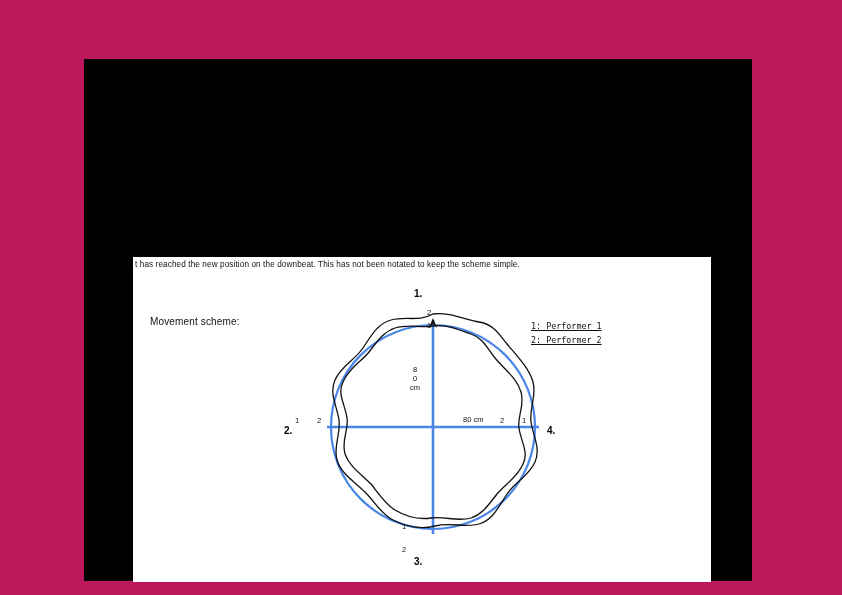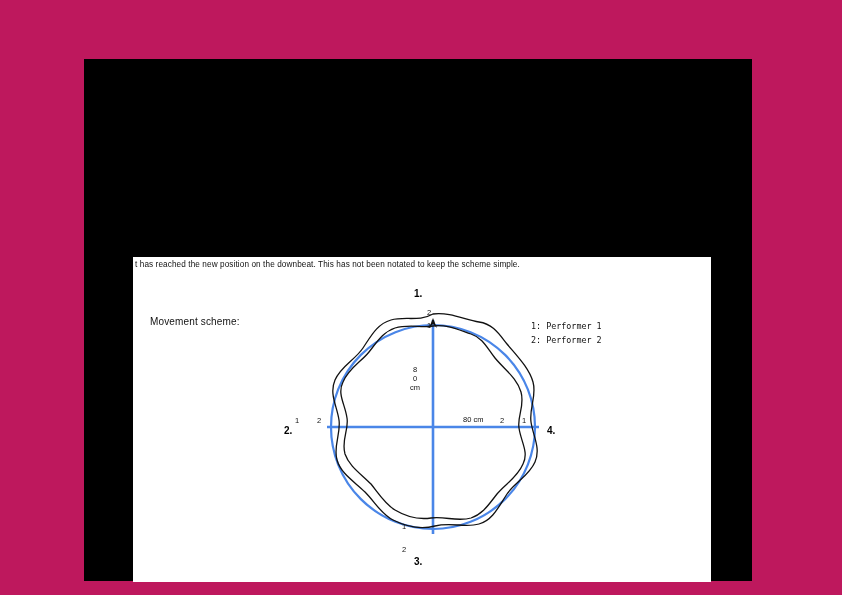--- a/index.html
+++ b/index.html
@@ -57,21 +57,21 @@
   }
   .legend {
     position: absolute;
     left: 398px;
     top: 62px;
     font-family: "DejaVu Sans Mono", monospace;
     font-size: 8.4px;
     color: #111111;
     line-height: 14px;
   }
-  .legend div { white-space: nowrap; }
+  .legend div { white-space: nowrap; text-decoration: underline; }
 
   
   .diagram {
     position: absolute;
     left: 150px;
     top: 25px;
     width: 300px;
     height: 290px;
   }
   .diagram svg { display: block; }

